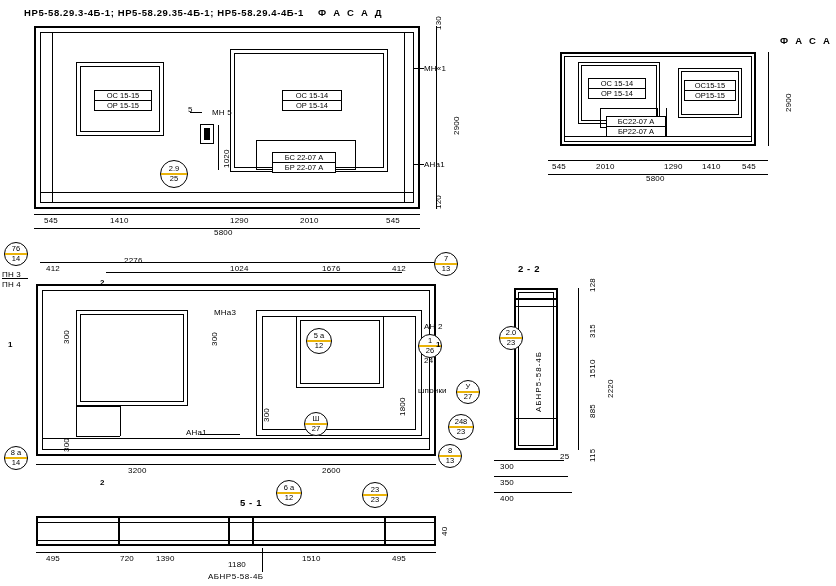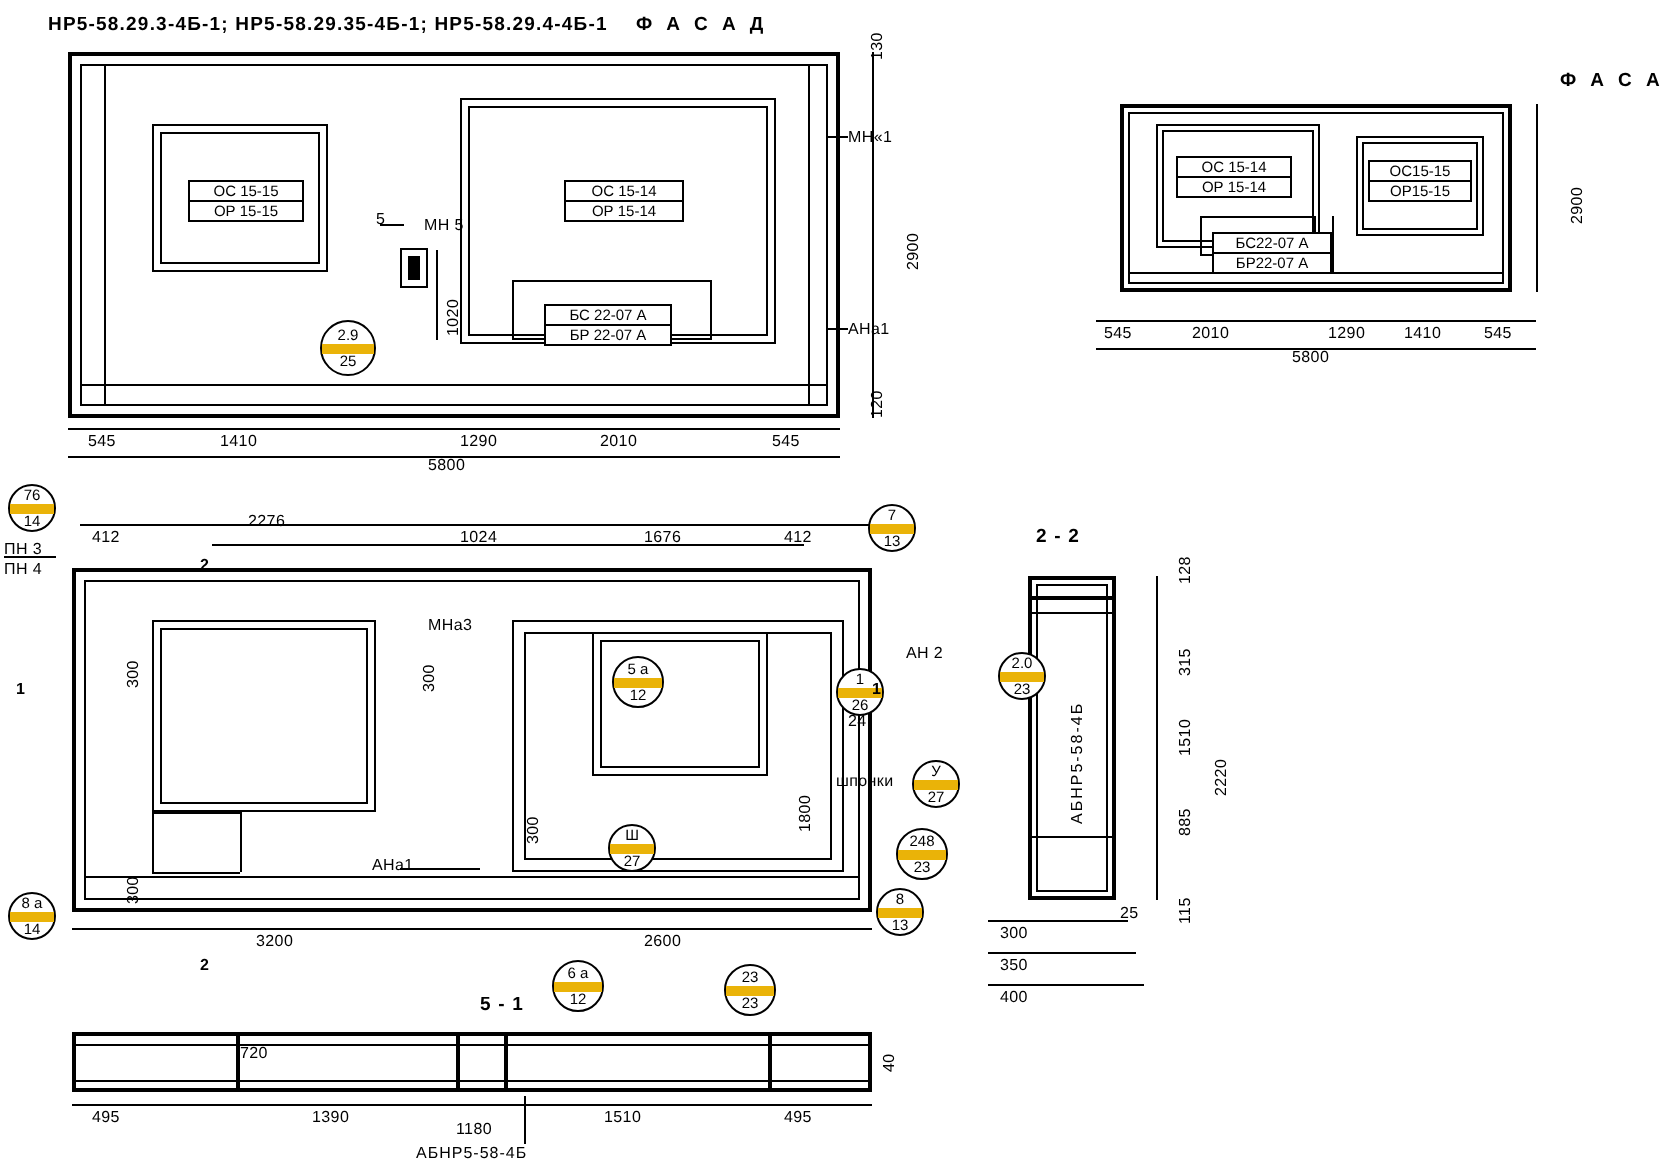--- a/index.html
+++ b/index.html
@@ -12,21 +12,21 @@
   .vert{transform-origin:0 0;transform:rotate(-90deg);}
   .box{position:absolute;border:1px solid #000;box-sizing:border-box;}
   .thick{border-width:2px;}
   .hl{position:absolute;background:#000;height:1px;}
   .vl{position:absolute;background:#000;width:1px;}
   .hl2{position:absolute;background:#000;height:2px;}
   .vl2{position:absolute;background:#000;width:2px;}
   .circ{position:absolute;border:1px solid #000;border-radius:50%;
         display:flex;flex-direction:column;align-items:center;justify-content:center;
         font-size:7.5px;line-height:8px;background:#fff;}
-  .circ .top{border-bottom:5px solid #eab308;width:100%;text-align:center;}
+  .circ .top{border-bottom:2px solid #eab308;width:100%;text-align:center;}
   .circ .bot{width:100%;text-align:center;}
   .tagbox{position:absolute;border:1px solid #000;background:#fff;
           font-size:7.5px;line-height:9px;text-align:center;}
   .tagbox .t{border-bottom:1px solid #000;padding:0 2px;}
   .tagbox .b{padding:0 2px;}
   .grey{position:absolute;background:#000;}
 </style>
 </head>
 <body>
 
@@ -181,21 +181,21 @@
     <div class="top">Ш</div>
     <div class="bot">27</div>
   </div>
 
   <div class="lbl vert" style="left:62px;top:344px;">300</div>
   <div class="lbl vert" style="left:62px;top:452px;">300</div>
   <div class="lbl vert" style="left:210px;top:346px;">300</div>
   <div class="lbl vert" style="left:262px;top:422px;">300</div>
   <div class="lbl vert" style="left:398px;top:416px;">1800</div>
 
-  <div class="lbl" style="left:424px;top:322px;margin-left:29px;">АН 2</div>
+  <div class="lbl" style="left:424px;top:322px;">АН 2</div>
   <div class="circ" style="left:418px;top:334px;width:22px;height:22px;">
     <div class="top">1</div>
     <div class="bot">26</div>
   </div>
   <div class="lbl" style="left:424px;top:356px;">24</div>
   <div class="lbl" style="left:418px;top:386px;">шпонки</div>
   <div class="circ" style="left:456px;top:380px;width:22px;height:22px;">
     <div class="top">У</div>
     <div class="bot">27</div>
   </div>
@@ -262,21 +262,21 @@
   <div class="box thick" style="left:36px;top:516px;width:400px;height:30px;"></div>
   <div class="hl" style="left:36px;top:522px;width:400px;"></div>
   <div class="hl" style="left:36px;top:540px;width:400px;"></div>
   <div class="vl2" style="left:118px;top:516px;height:30px;"></div>
   <div class="vl2" style="left:228px;top:516px;height:30px;"></div>
   <div class="vl2" style="left:252px;top:516px;height:30px;"></div>
   <div class="vl2" style="left:384px;top:516px;height:30px;"></div>
 
   <div class="hl" style="left:36px;top:552px;width:400px;"></div>
   <div class="lbl" style="left:46px;top:554px;">495</div>
-  <div class="lbl" style="left:120px;top:522px;">720</div>
+  <div class="lbl" style="left:120px;top:554px;">720</div>
   <div class="lbl" style="left:156px;top:554px;">1390</div>
   <div class="lbl" style="left:228px;top:560px;">1180</div>
   <div class="lbl" style="left:302px;top:554px;">1510</div>
   <div class="lbl" style="left:392px;top:554px;">495</div>
   <div class="lbl vert" style="left:440px;top:536px;">40</div>
 
   <div class="lbl" style="left:208px;top:572px;letter-spacing:0.5px;">АБНР5-58-4Б</div>
   <div class="vl" style="left:262px;top:548px;height:24px;"></div>
 
 </div>

